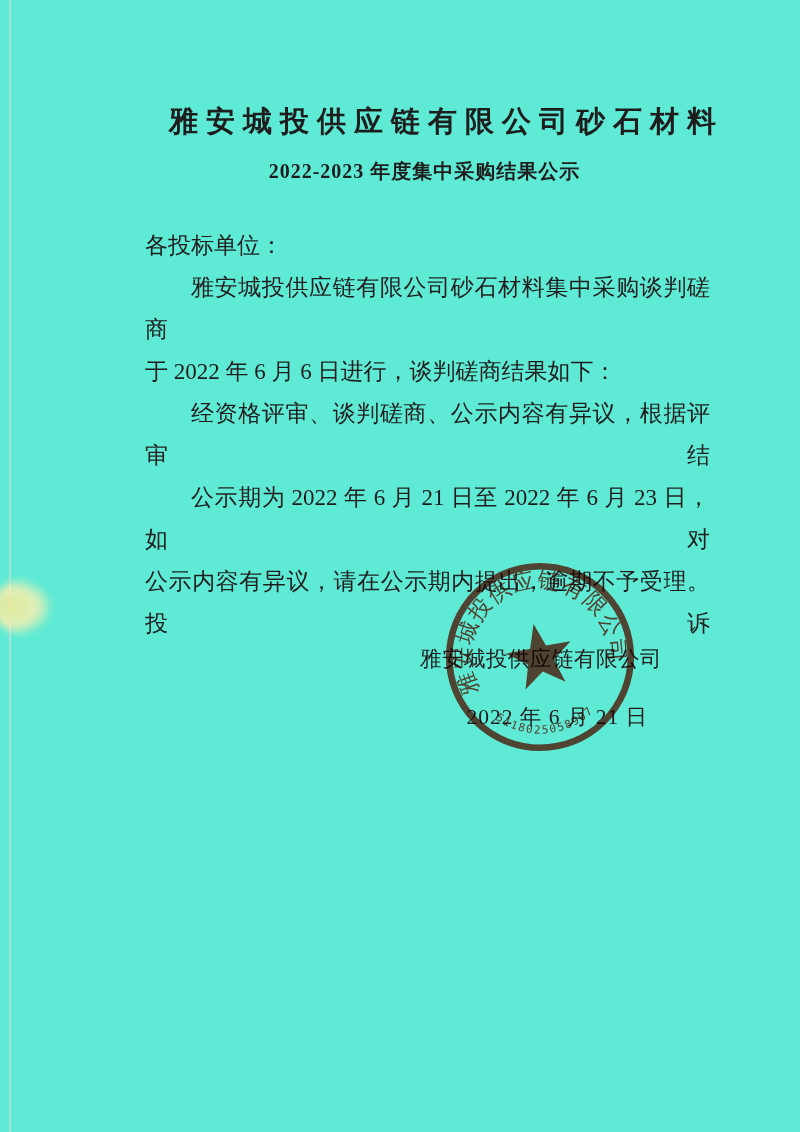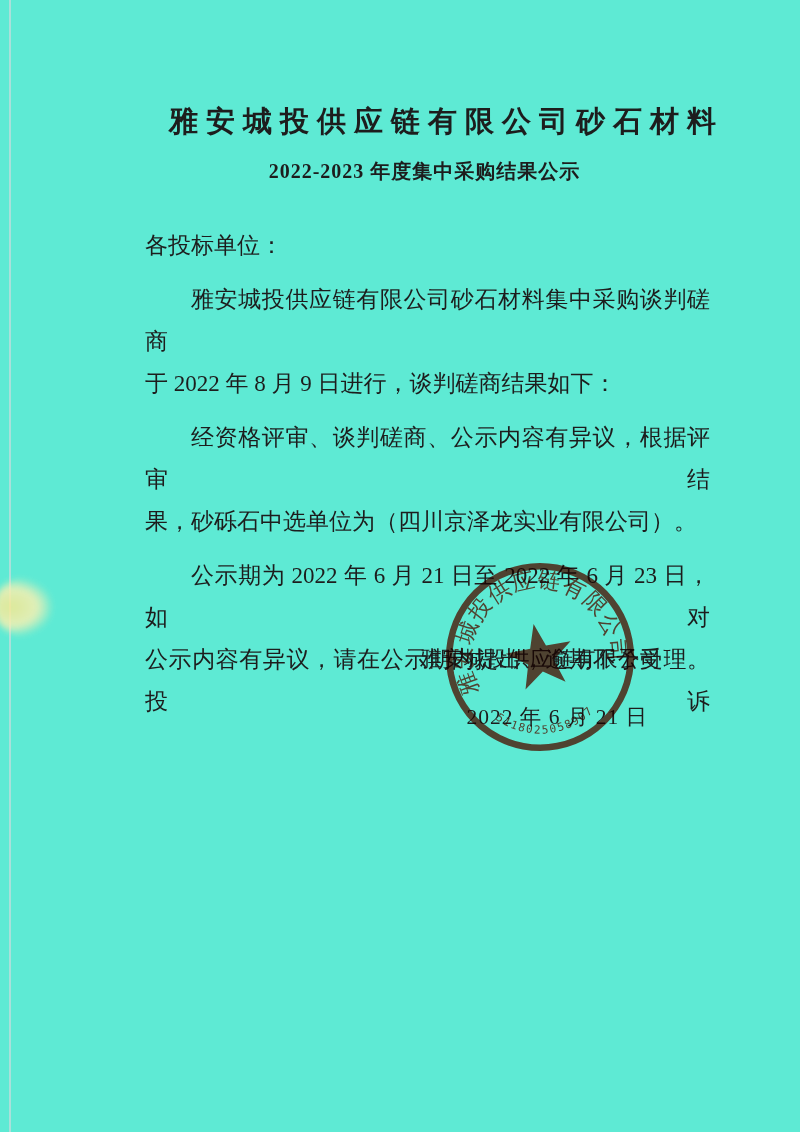--- a/index.html
+++ b/index.html
@@ -51,21 +51,21 @@
     font-size:23px;
     line-height:42px;
   }
   .bline{width:565px;white-space:nowrap;}
   .bline.justify{
     white-space:normal;
     text-align:justify;
     text-align-last:justify;
     text-justify:inter-character;
   }
-  .bline.indent{text-indent:46px;margin-top:12px;}
+  .bline.indent{text-indent:46px;}
   .sign-block{
     position:absolute;top:644px;right:138px;
     text-align:right;
     font-size:21.5px;
   }
   .sign-company{white-space:nowrap;letter-spacing:0.5px;}
   .sign-date{white-space:nowrap;margin-top:29px;margin-right:14px;letter-spacing:1px;}
   .seal{
     position:absolute;left:438px;top:555px;width:204px;height:204px;
     transform:rotate(-11deg);
@@ -83,23 +83,22 @@
   <div class="smudge"></div>
 
   <div class="title-block">
     <div class="title-line1">雅安城投供应链有限公司砂石材料</div>
     <div class="title-line2">2022-2023 年度集中采购结果公示</div>
   </div>
 
   <div class="body-block">
     <div class="bline">各投标单位：</div>
     <div class="bline justify indent">雅安城投供应链有限公司砂石材料集中采购谈判磋商</div>
-    <div class="bline">于 2022 年 8 月 9 日进行，谈判磋商结果如下：</div>
+    <div class="bline">于 2022 年 6 月 6 日进行，谈判磋商结果如下：</div>
     <div class="bline justify indent">经资格评审、谈判磋商、公示内容有异议，根据评审结</div>
-    <div class="bline">果，砂砾石中选单位为（四川京泽龙实业有限公司）。</div>
     <div class="bline justify indent">公示期为 2022 年 6 月 21 日至 2022 年 6 月 23 日，如对</div>
     <div class="bline justify">公示内容有异议，请在公示期内提出，逾期不予受理。投诉</div>
   </div>
 
   <div class="sign-block">
     <div class="sign-company">雅安城投供应链有限公司</div>
     <div class="sign-date">2022 年 6 月 21 日</div>
   </div>
 
   <div class="seal">

